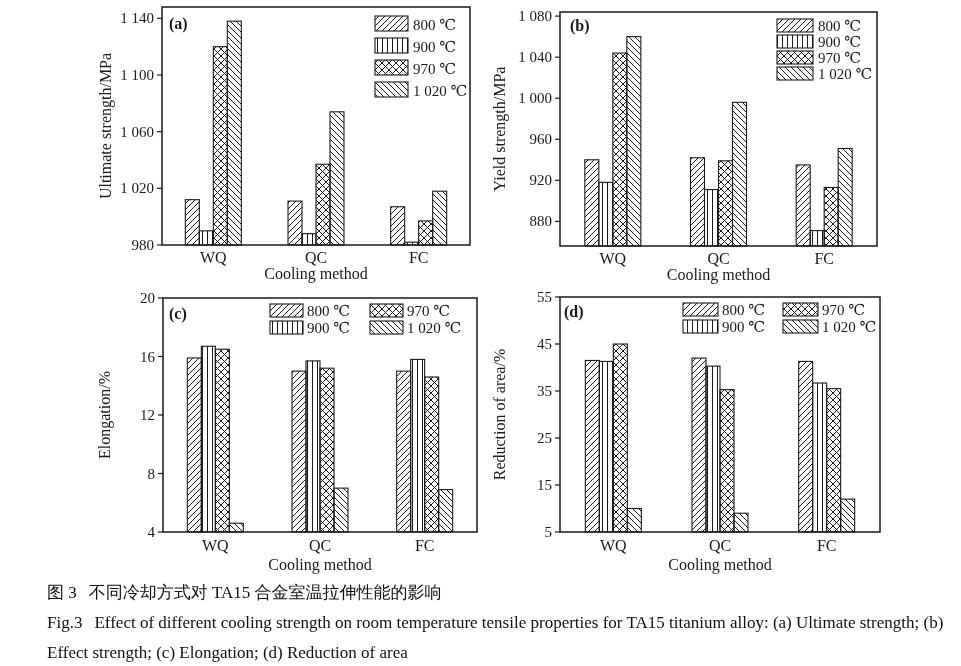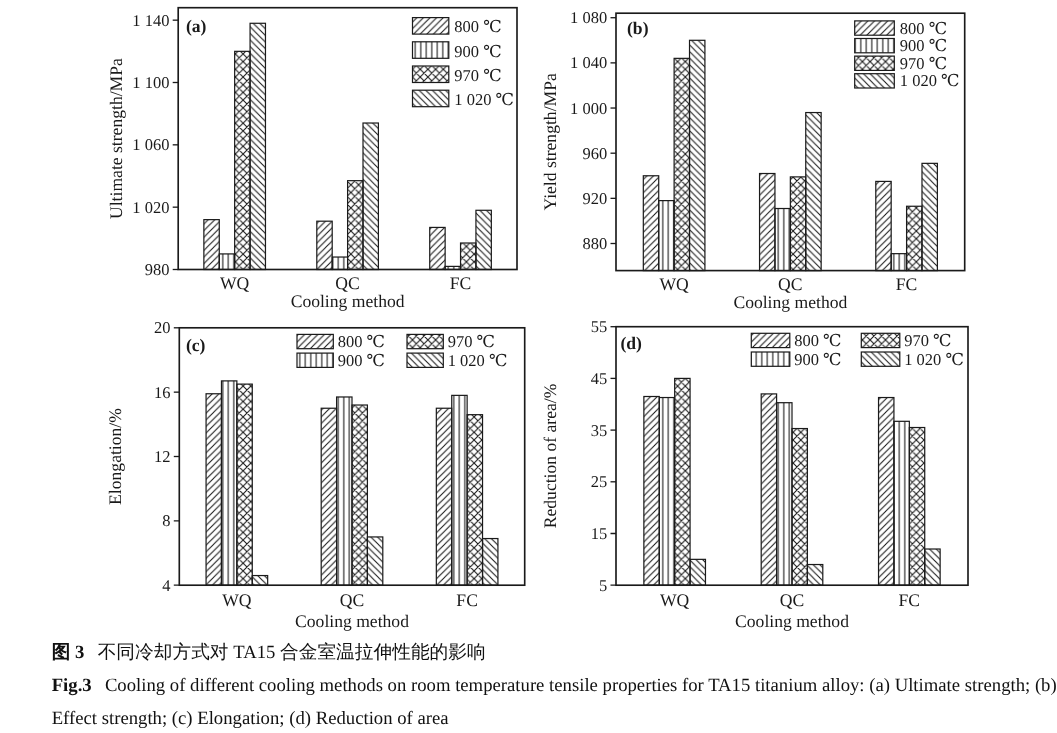--- a/index.html
+++ b/index.html
@@ -8,21 +8,21 @@
          font-family:"Liberation Serif","DejaVu Serif",serif; color:#1a1a1a; }
   .defs-svg { position:absolute; width:0; height:0; }
   svg.chart { position:absolute; overflow:visible; }
   #chart-a { left:95px;  top:0;     width:390px; height:290px; }
   #chart-b { left:490px; top:0;     width:471px; height:290px; }
   #chart-c { left:95px;  top:288px; width:390px; height:290px; }
   #chart-d { left:490px; top:288px; width:471px; height:290px; }
   svg text { font-family:"Liberation Serif","DejaVu Serif",serif; fill:#1a1a1a; }
   .caption { position:absolute; left:47px; top:578px; width:900px;
              font-size:17px; line-height:30px; color:#111; }
-  .caption .cap-label { font-weight:bold; margin-right:12px; }
+  .caption .cap-label { font-weight:normal; margin-right:12px; }
   .cap-line { white-space:nowrap; }
 </style>
 </head>
 <body>
 
 <svg class="defs-svg" aria-hidden="true">
   <defs>
     <pattern id="p-diag-up" patternUnits="userSpaceOnUse" width="6" height="6">
       <path d="M-1.5,1.5 L1.5,-1.5 M0,6 L6,0 M4.5,7.5 L7.5,4.5" stroke="#1a1a1a" stroke-width="1" fill="none"></path>
     </pattern>
@@ -197,18 +197,18 @@
     <text x="332" y="26.5" font-size="15">970 ℃</text>
     <rect x="293" y="32" width="35" height="13" fill="url(#p-diag-down)" stroke="#1a1a1a" stroke-width="1.1"></rect>
     <text x="332" y="43.5" font-size="15">1 020 ℃</text>
   </svg>
 
 <div class="caption">
   <div class="cap-line">
     <span class="cap-label">图 3</span><span>不同冷却方式对 TA15 合金室温拉伸性能的影响</span>
   </div>
   <div class="cap-line">
-    <span class="cap-label">Fig.3</span><span>Cooling of different cooling methods on room temperature tensile properties for TA15 titanium alloy: (a) Ultimate strength; (b)</span>
+    <span class="cap-label">Fig.3</span><span>Effect of different cooling strength on room temperature tensile properties for TA15 titanium alloy: (a) Ultimate strength; (b)</span>
   </div>
   <div class="cap-line">
     <span>Effect strength; (c) Elongation; (d) Reduction of area</span>
   </div>
 </div>
 
 </body></html>

